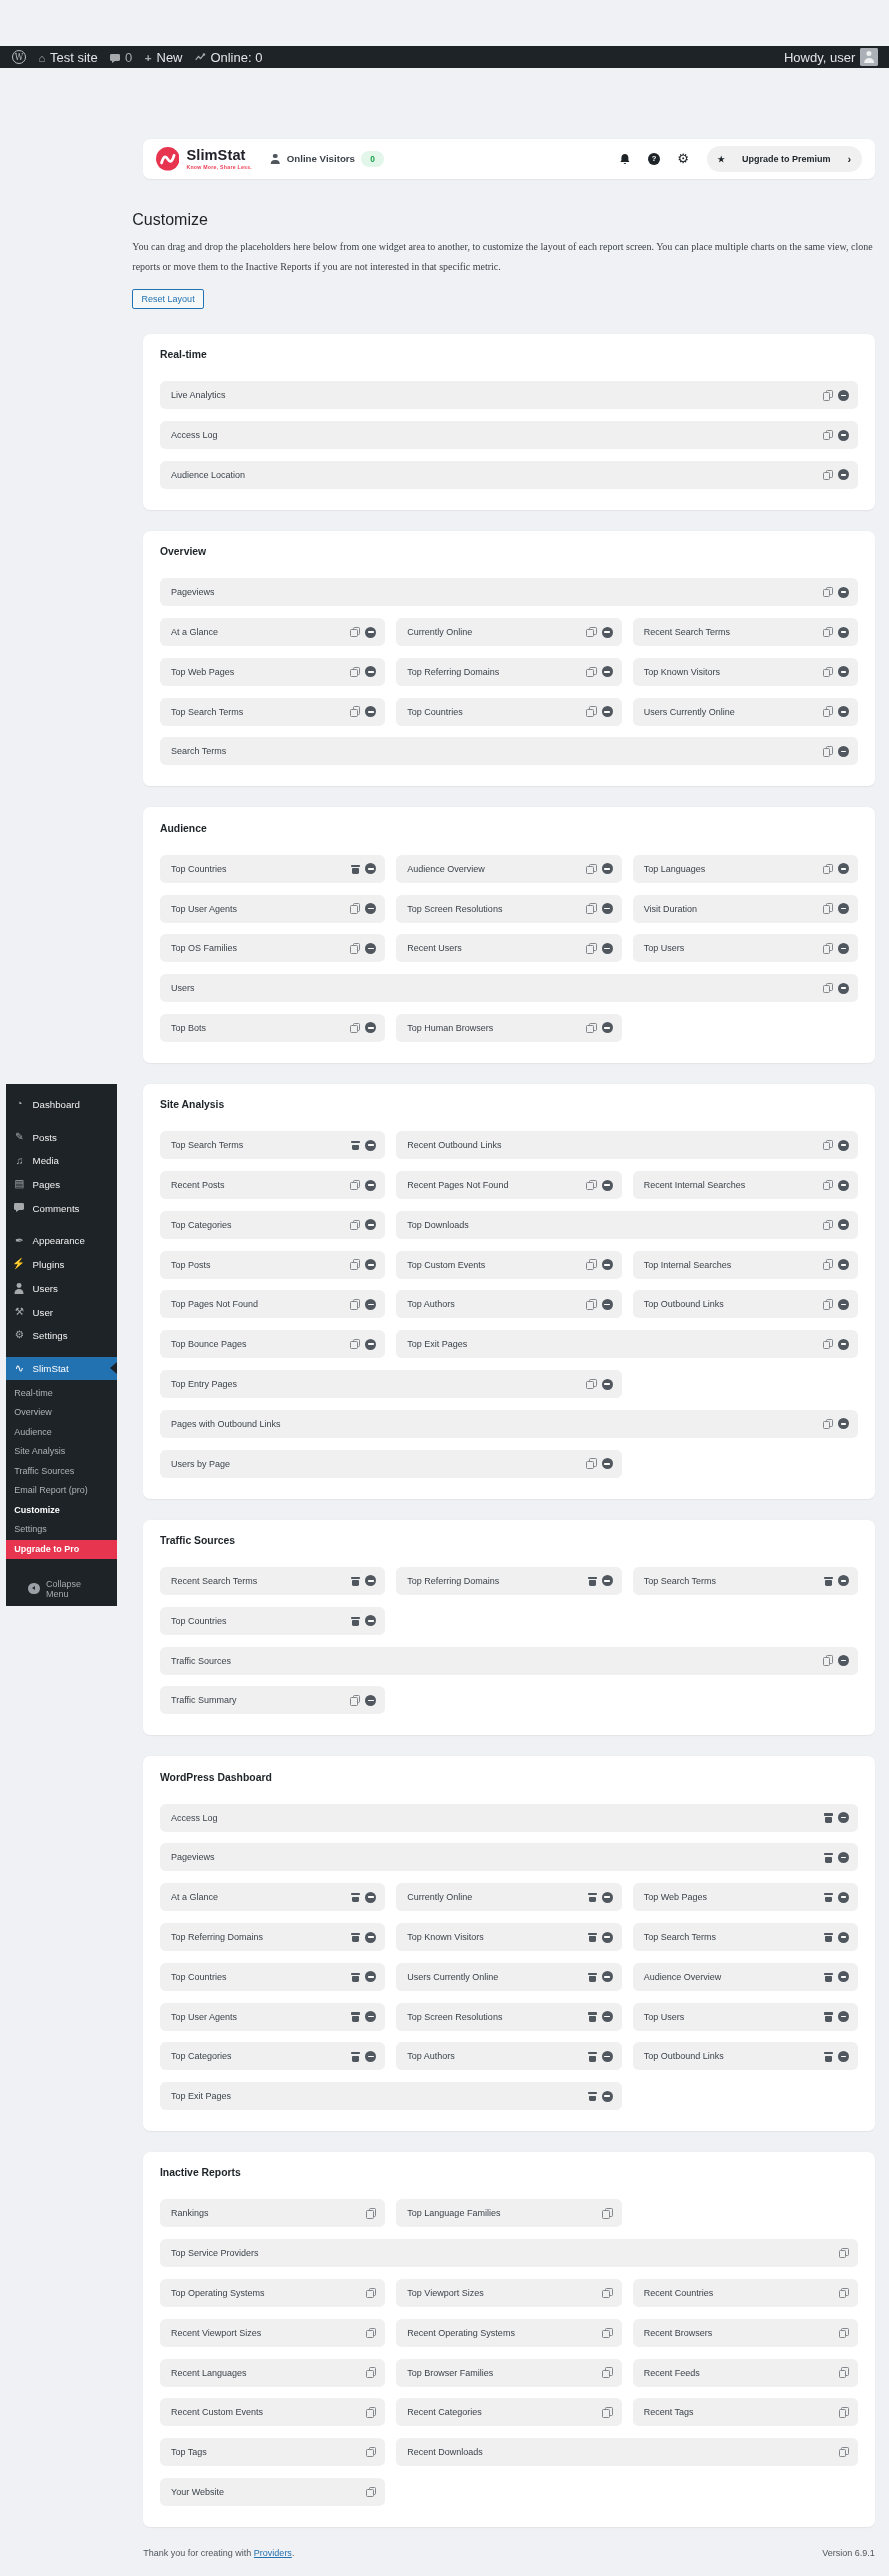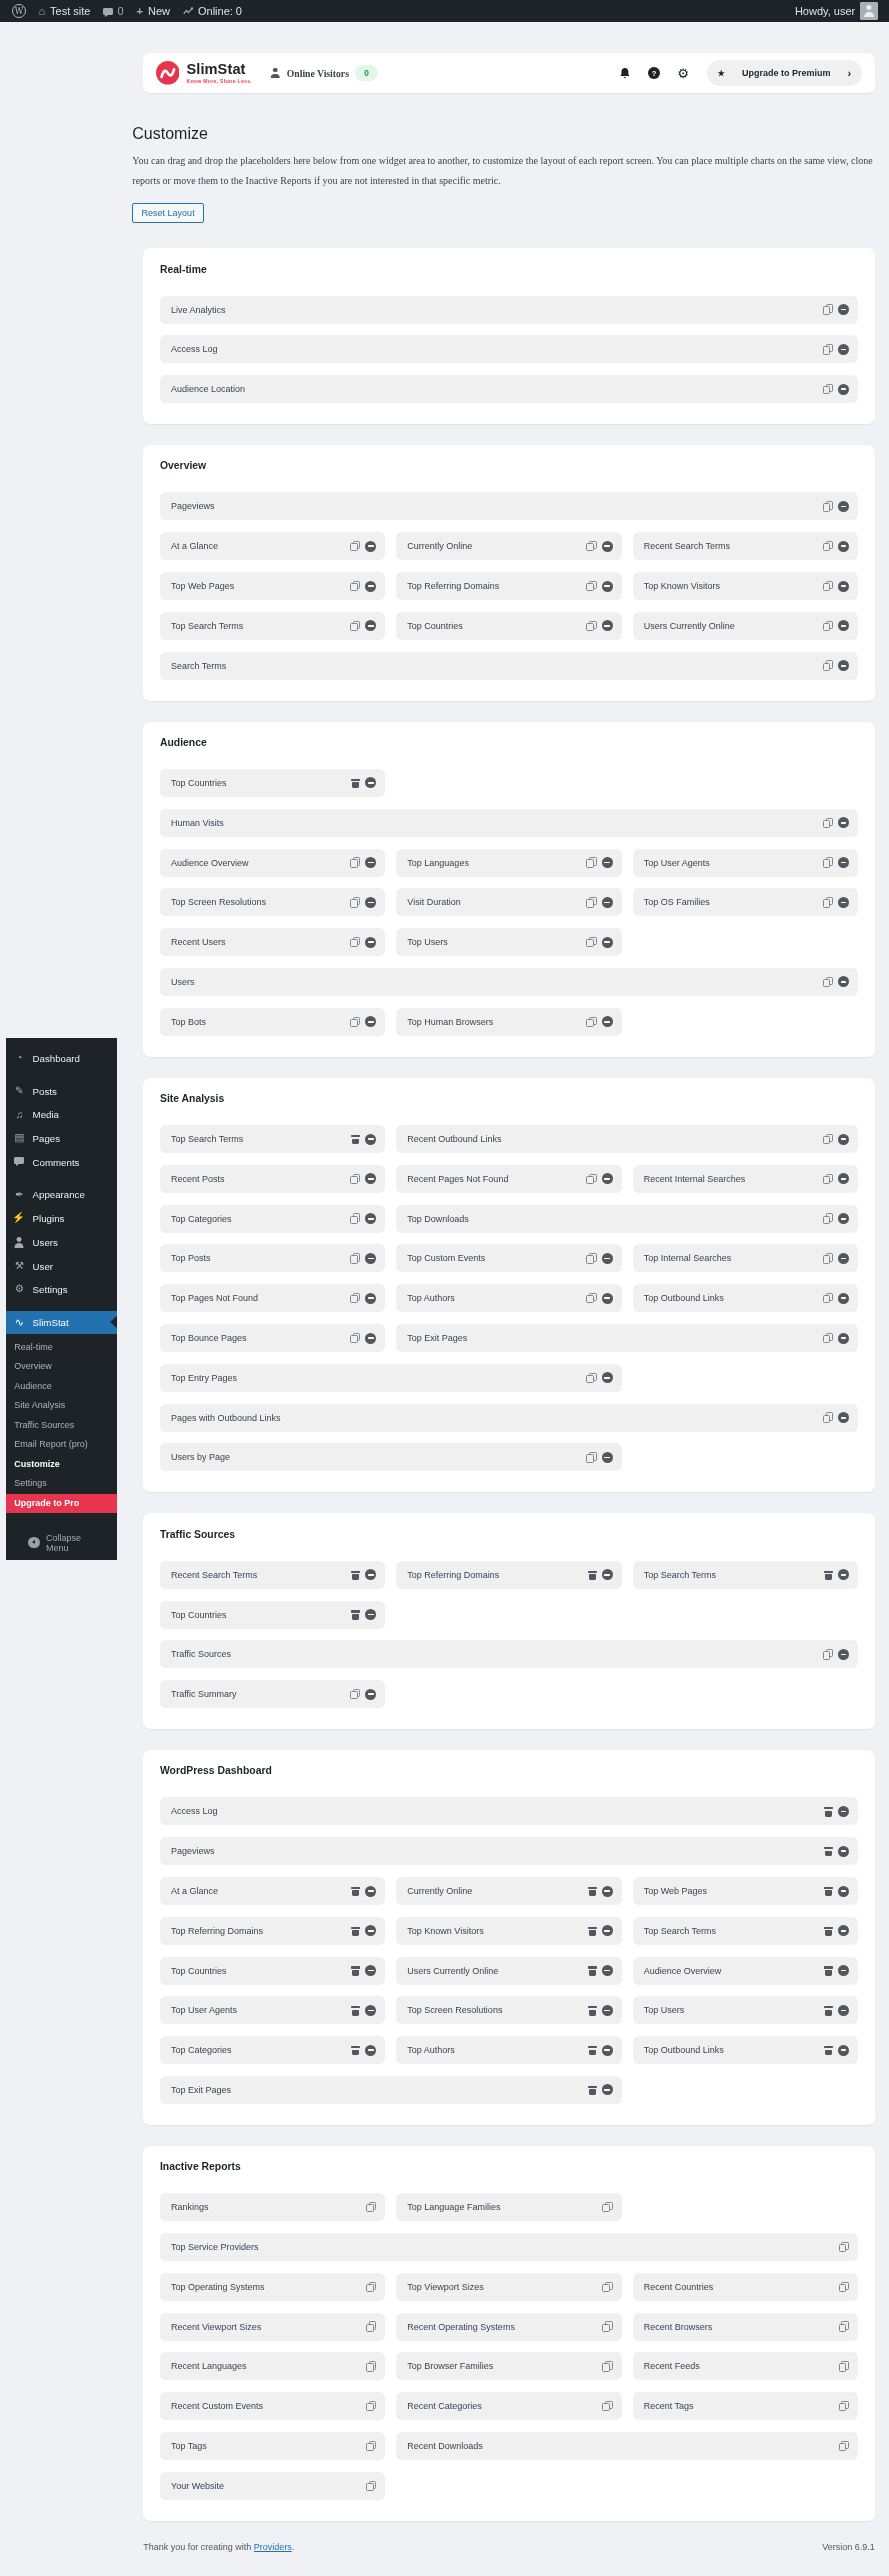--- a/index.html
+++ b/index.html
@@ -1,21 +1,21 @@
 <!DOCTYPE html>
 <html style="font-size:11px"><head>
 <meta charset="utf-8">
 <style>
   * { box-sizing: border-box; margin: 0; padding: 0; }
   html, body { width: 890px; }
   body { font-family: "Liberation Sans", sans-serif; background: #f0f1f4; color: #1d2327; }
   a { text-decoration: none; color: inherit; cursor: pointer; }
 
   
-  .admin-bar { height: 22px; background: #1d2327; display: flex; align-items: center; padding: 0 5.6px; color: #f0f0f1; font-size: 11px; position: relative; z-index: 10; }
+  .admin-bar { height: 22px; background: #1d2327; display: flex; align-items: center; padding: 0 5.6px; color: #f0f0f1; font-size: 13px; position: relative; z-index: 10; margin-top: 46px; }
   .ab-item { display: flex; align-items: center; gap: 4.9px; padding: 0 6.3px; height: 22px; color: #e2e4e7; }
   .wp-logo { width: 14px; height: 14px; border-radius: 50%; border: 1px solid #b8bcc0; color: #b8bcc0; display: flex; align-items: center; justify-content: center; font-family: "DejaVu Serif", serif; font-size: 8.3px; }
   .wp-logo::before { content: "W"; }
   .home-icon::before { content: "⌂"; font-size: 11px; color: #a7aaad; }
   .plus-icon::before { content: "+"; font-size: 11.8px; font-weight: 700; color: #a7aaad; }
   .ab-count { color: #a7aaad; }
   .bubble-icon { position: relative; display: inline-block; width: 9.7px; height: 7px; background: #a7aaad; border-radius: 1.4px; }
   .bubble-icon::after { content: ""; position: absolute; left: 2.1px; bottom: -2.8px; border-style: solid; border-width: 2.8px 3.5px 0 0; border-color: #a7aaad transparent transparent transparent; }
   .ab-right { margin-left: auto; display: flex; align-items: center; }
   .avatar { width: 18px; height: 18px; background: #aab0b5; border-radius: 1.4px; display: flex; align-items: center; justify-content: center; color: #edeff0; font-size: 11.8px; }
@@ -59,21 +59,21 @@
   .header-card { background: #fff; border-radius: 7px; height: 40px; display: flex; align-items: center; padding: 0 12.5px; margin-left: 11px; box-shadow: 0 0.7px 1.4px rgba(16,24,40,.06); }
   .brand { display: flex; align-items: center; gap: 7px; }
   .brand-text { display: flex; flex-direction: column; line-height: 1; }
   .brand-name { font-size: 14.6px; font-weight: 700; color: #23232b; letter-spacing: 0.1px; }
   .brand-tagline { font-size: 5.2px; color: #ef4056; letter-spacing: .05em; margin-top: 2.1px; font-weight: 700; }
   .online { display: flex; align-items: center; gap: 6.3px; margin-left: 18px; }
   .person-icon { position: relative; display: inline-block; width: 1em; height: 1em; }
   .person-icon::before { content: ""; position: absolute; top: 0; left: 50%; transform: translateX(-50%); width: .44em; height: .44em; border-radius: 50%; background: currentColor; }
   .person-icon::after { content: ""; position: absolute; bottom: 0; left: 50%; transform: translateX(-50%); width: .82em; height: .44em; border-radius: .41em .41em 0 0; background: currentColor; }
   .online .person-icon { font-size: 10.4px; color: #50575e; }
-  .online-label { font-size: 9.7px; font-weight: 600; color: #3c434a; font-family: Liberation Serif, serif; }
+  .online-label { font-size: 9.7px; font-weight: 600; color: #3c434a; }
   .badge-green { background: #e3f6ea; color: #18a34a; font-size: 8.3px; font-weight: 700; padding: 2.8px 9px; border-radius: 9px; }
   .header-actions { margin-left: auto; display: flex; align-items: center; gap: 17.4px; }
   .hicon { display: inline-flex; align-items: center; }
   .q-icon { width: 11.8px; height: 11.8px; border-radius: 50%; background: #1d2327; color: #fff; font-size: 7.6px; font-weight: 700; display: inline-flex; align-items: center; justify-content: center; }
   .q-icon::before { content: "?"; }
   .gear-icon { font-size: 13.2px; color: #1d2327; line-height: 1; }
   .gear-icon::before { content: "⚙"; }
   .premium-btn { display: flex; align-items: center; gap: 17px; background: #f0f0f1; border: none; border-radius: 695px; padding: 7px 11px; font-size: 9px; font-weight: 700; color: #1d2327; font-family: inherit; cursor: pointer; }
   .star-icon::before { content: "★"; font-size: 8.3px; }
   .chev-icon::before { content: "›"; font-size: 11px; font-weight: 700; }
@@ -357,27 +357,20 @@
         <section class="card">
           <h2 class="card-title">Audience</h2>
           <div class="grid">
             <div class="pill span-1">
               <span class="pill-label">Top Countries</span>
               <span class="pill-icons">
                 <span class="ic-trash"></span>
                 <span class="ic-minus"></span>
               </span>
             </div>
-            <div class="pill span-3">
-              <span class="pill-label">Human Visits</span>
-              <span class="pill-icons">
-                <span class="ic-clone"></span>
-                <span class="ic-minus"></span>
-              </span>
-            </div>
             <div class="pill span-1">
               <span class="pill-label">Audience Overview</span>
               <span class="pill-icons">
                 <span class="ic-clone"></span>
                 <span class="ic-minus"></span>
               </span>
             </div>
             <div class="pill span-1">
               <span class="pill-label">Top Languages</span>
               <span class="pill-icons">

